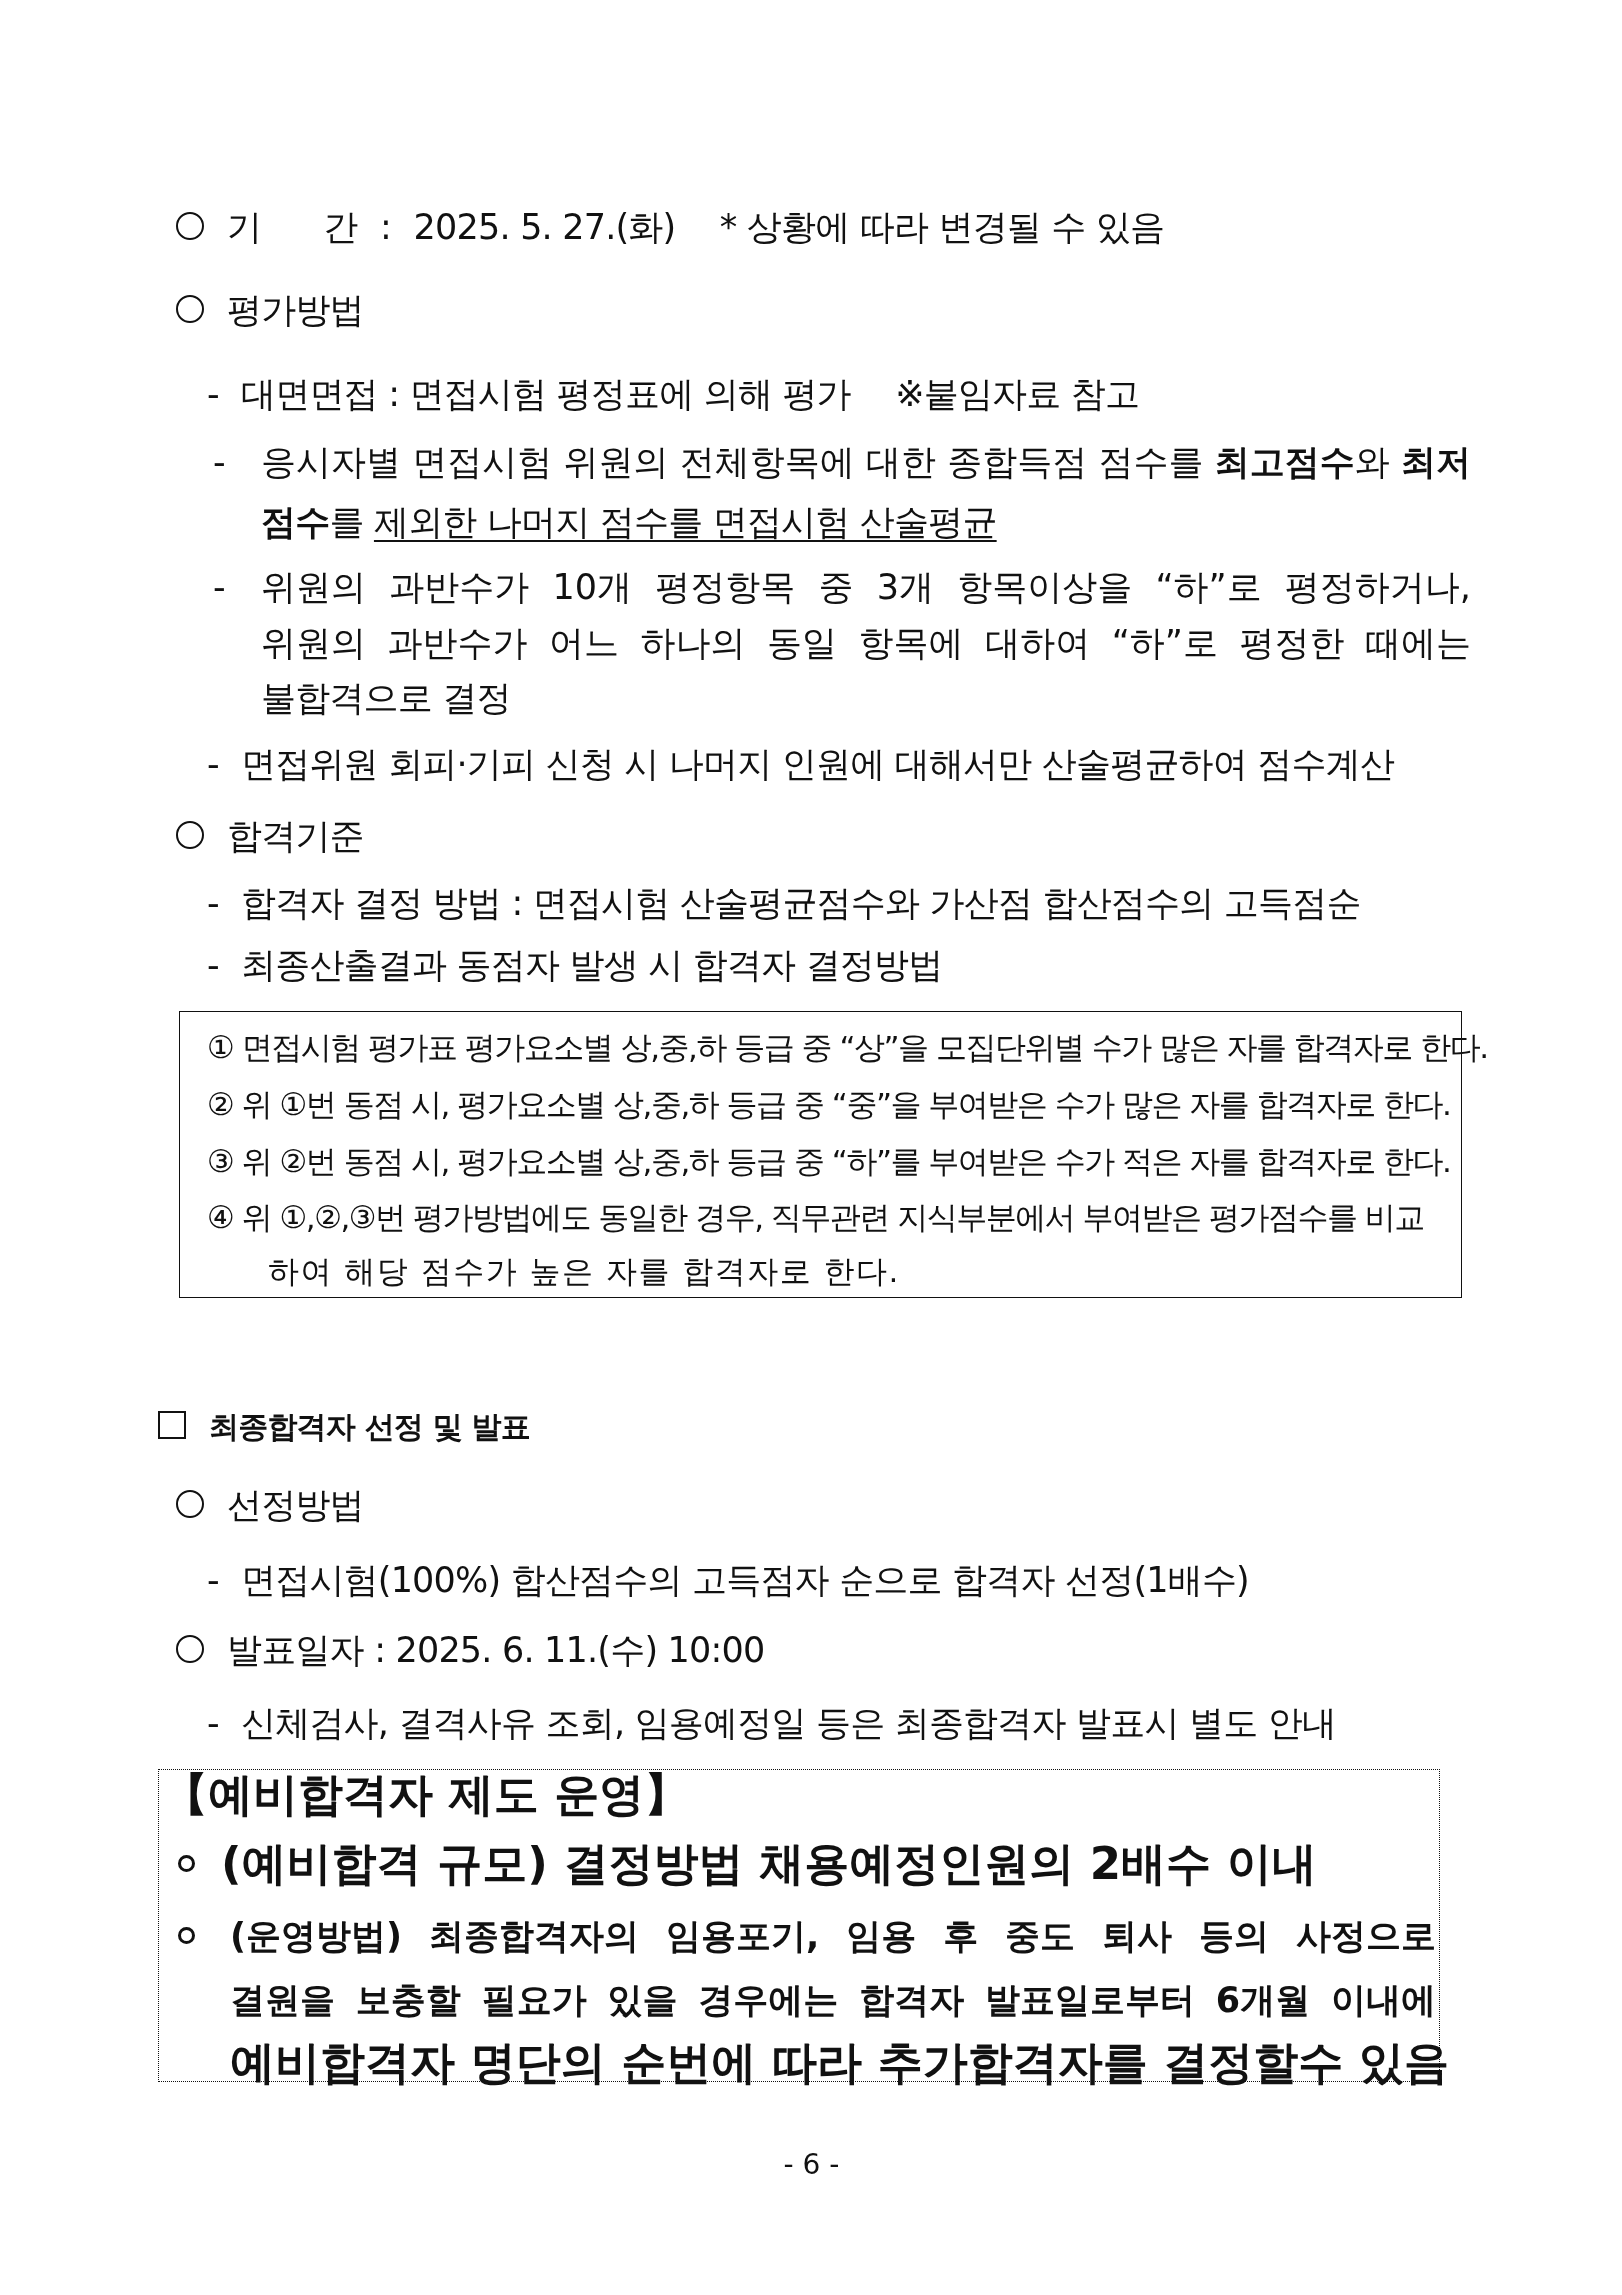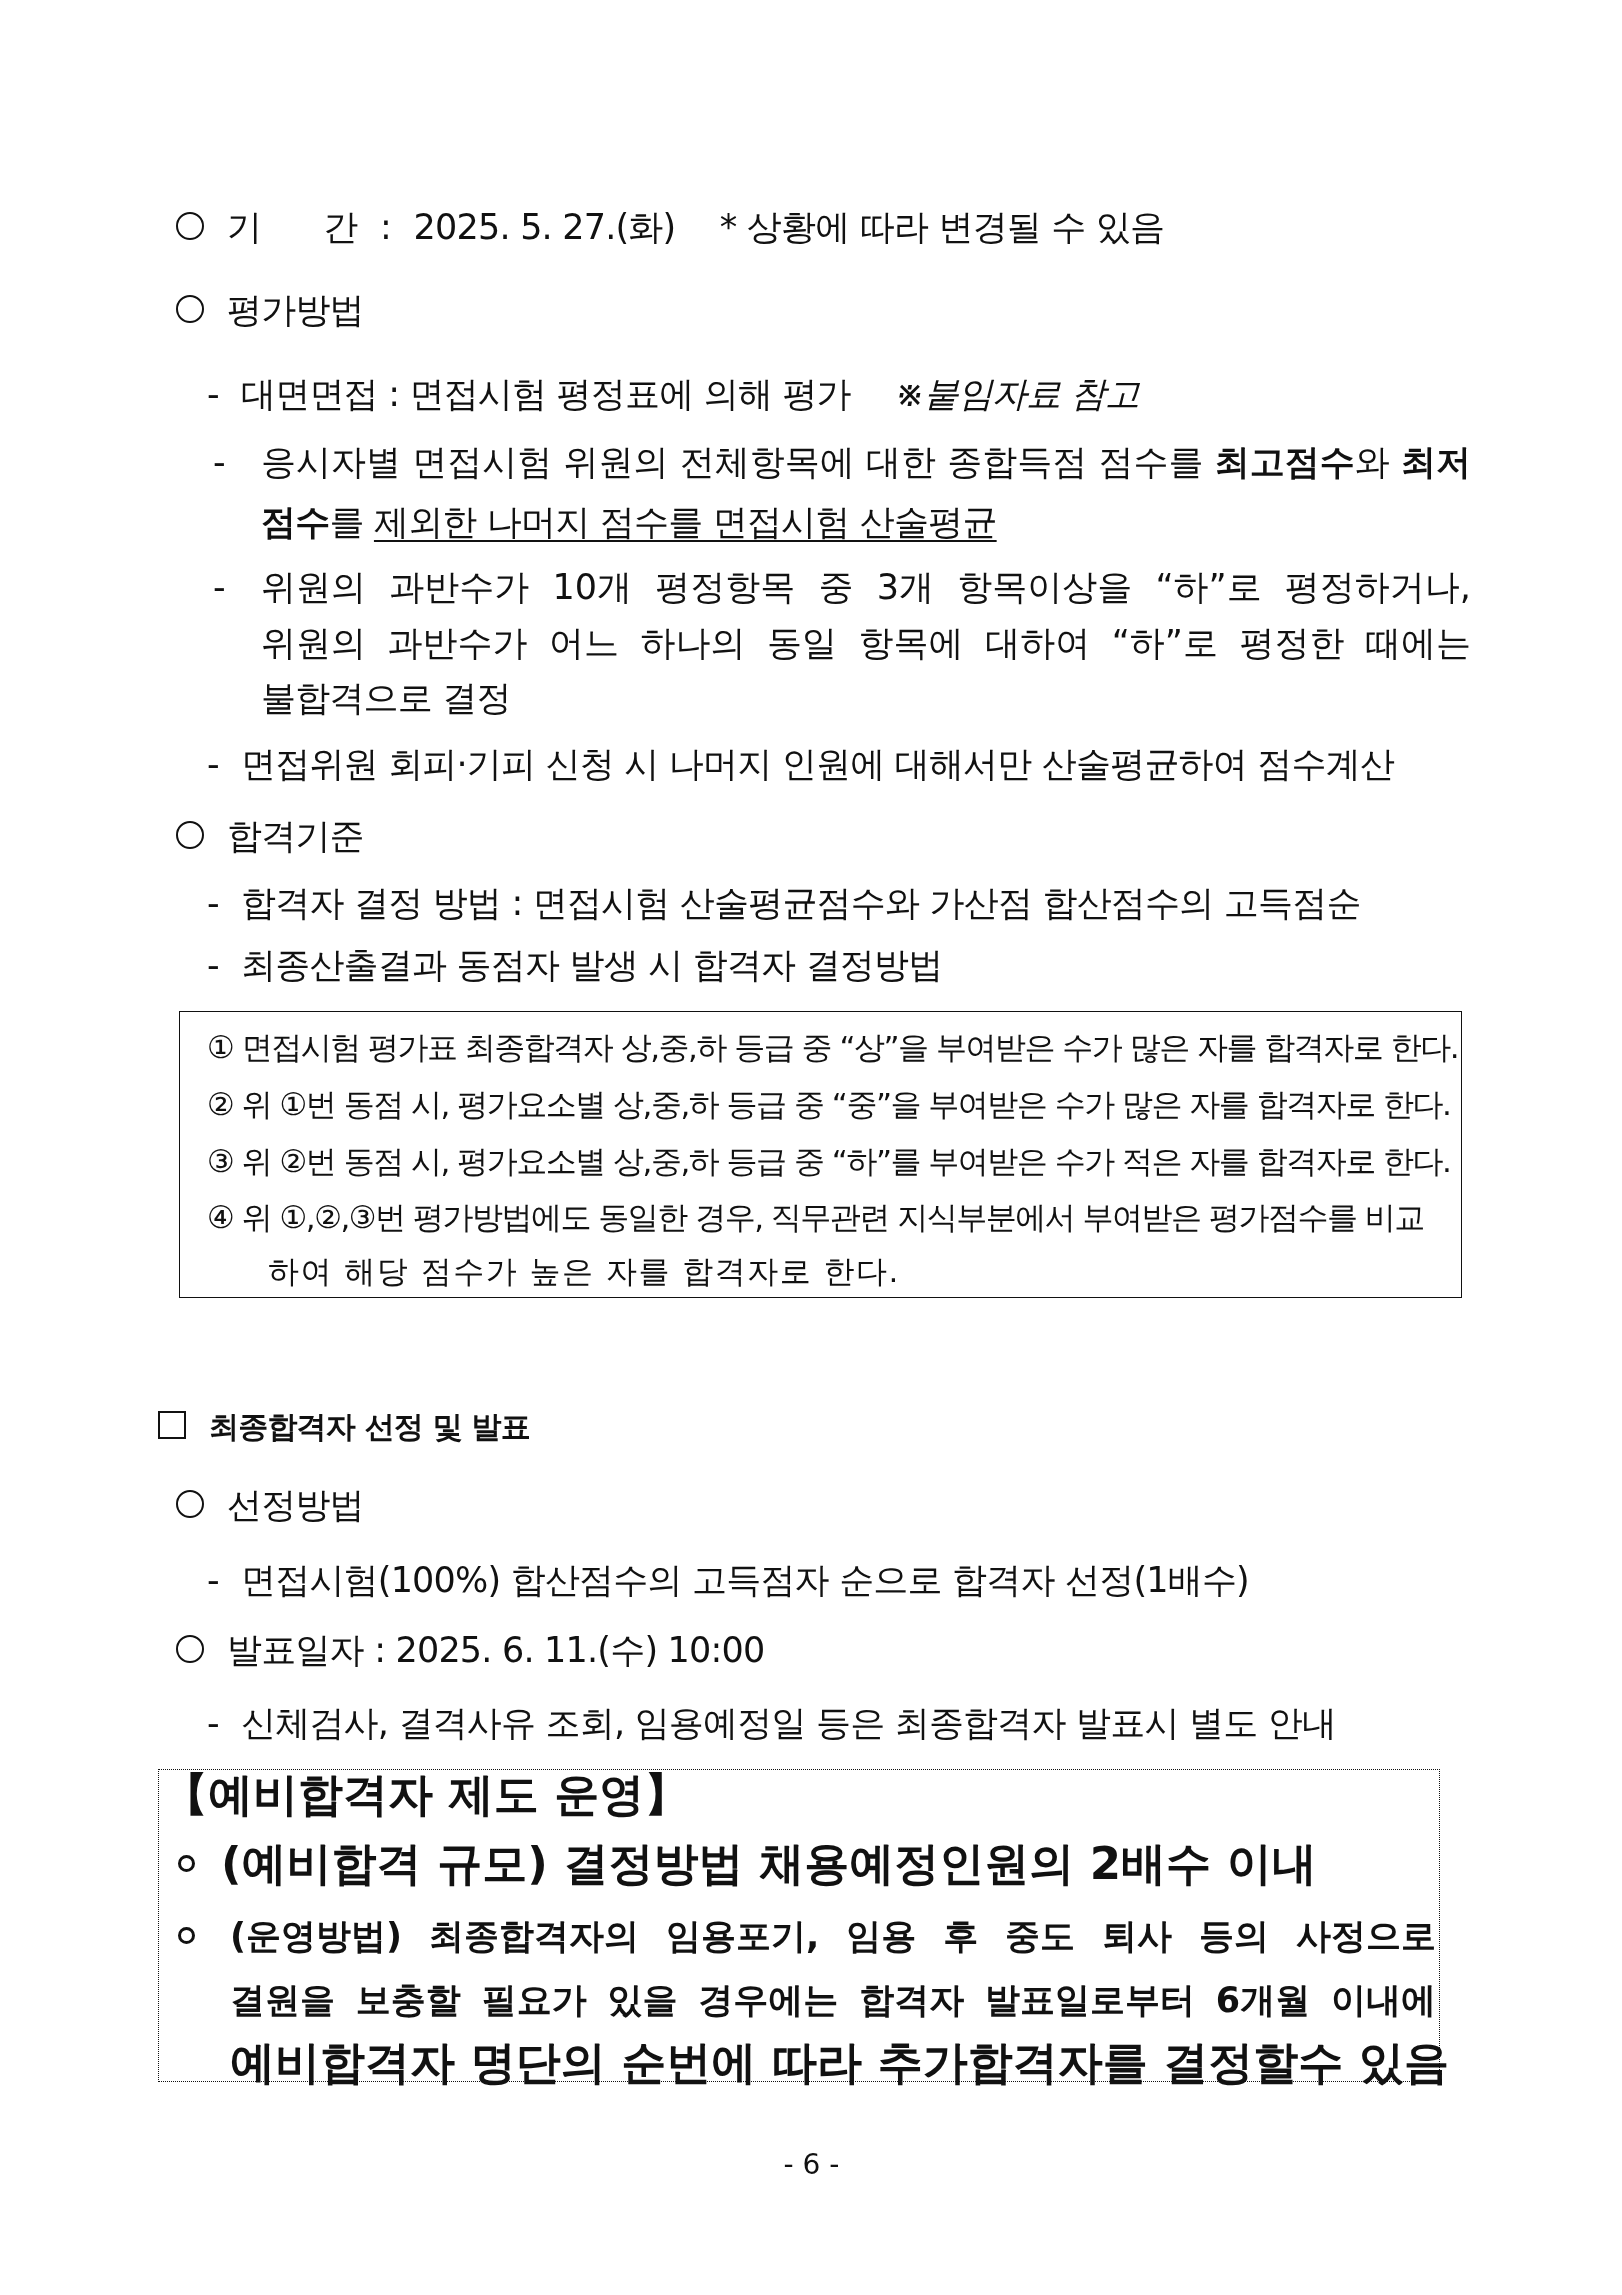--- a/index.html
+++ b/index.html
@@ -123,21 +123,21 @@
   <span>2025. 5. 27.(화)</span>
   <span style="margin-left:34px;">* 상황에 따라 변경될 수 있음</span>
 </div>
 
 <div class="line" style="left:176px; top:287px;">
   <span class="circle-bullet"></span><span>평가방법</span>
 </div>
 
 <div class="line" style="left:207px; top:371px;">
   <span class="dash">-</span><span>대면면접 : 면접시험 평정표에 의해 평가</span>
-  <span style="margin-left:34px;font-style:italic;">※붙임자료 참고</span>
+  <span style="margin-left:34px;">※붙임자료 참고</span>
 </div>
 
 <div class="line" style="left:213px; top:439px;">-</div>
 <div class="justify" style="left:261px; top:439px; width:1210px;">
   <span>응시자별 면접시험 위원의 전체항목에 대한 종합득점 점수를 </span><span class="bold">최고점수</span><span>와 </span><span class="bold">최저</span>
 </div>
 <div class="line" style="left:261px; top:499px;">
   <span class="bold">점수</span><span>를 </span><span class="u">제외한 나머지 점수를 면접시험 산술평균</span>
 </div>
 
@@ -161,21 +161,21 @@
 </div>
 
 <div class="line" style="left:207px; top:880px;">
   <span class="dash">-</span><span>합격자 결정 방법 : 면접시험 산술평균점수와 가산점 합산점수의 고득점순</span>
 </div>
 <div class="line" style="left:207px; top:942px;">
   <span class="dash">-</span><span>최종산출결과 동점자 발생 시 합격자 결정방법</span>
 </div>
 
 <div class="box-solid"></div>
-<div class="box-line" style="left:207px; top:1026px;">① 면접시험 평가표 최종합격자 상,중,하 등급 중 “상”을 부여받은 수가 많은 자를 합격자로 한다.</div>
+<div class="box-line" style="left:207px; top:1026px;">① 면접시험 평가표 평가요소별 상,중,하 등급 중 “상”을 모집단위별 수가 많은 자를 합격자로 한다.</div>
 <div class="box-line" style="left:207px; top:1083px;">② 위 ①번 동점 시, 평가요소별 상,중,하 등급 중 “중”을 부여받은 수가 많은 자를 합격자로 한다.</div>
 <div class="box-line" style="left:207px; top:1140px;">③ 위 ②번 동점 시, 평가요소별 상,중,하 등급 중 “하”를 부여받은 수가 적은 자를 합격자로 한다.</div>
 <div class="box-line" style="left:207px; top:1196px;">④ 위 ①,②,③번 평가방법에도 동일한 경우, 직무관련 지식부분에서 부여받은 평가점수를 비교</div>
 <div class="box-line" style="left:268px; top:1250px; letter-spacing:1.5px;">하여 해당 점수가 높은 자를 합격자로 한다.</div>
 
 <div class="line bold" style="left:158px; top:1404px; font-size:30px;">
   <span class="square-bullet"></span><span>최종합격자 선정 및 발표</span>
 </div>
 
 <div class="line" style="left:176px; top:1482px;">

